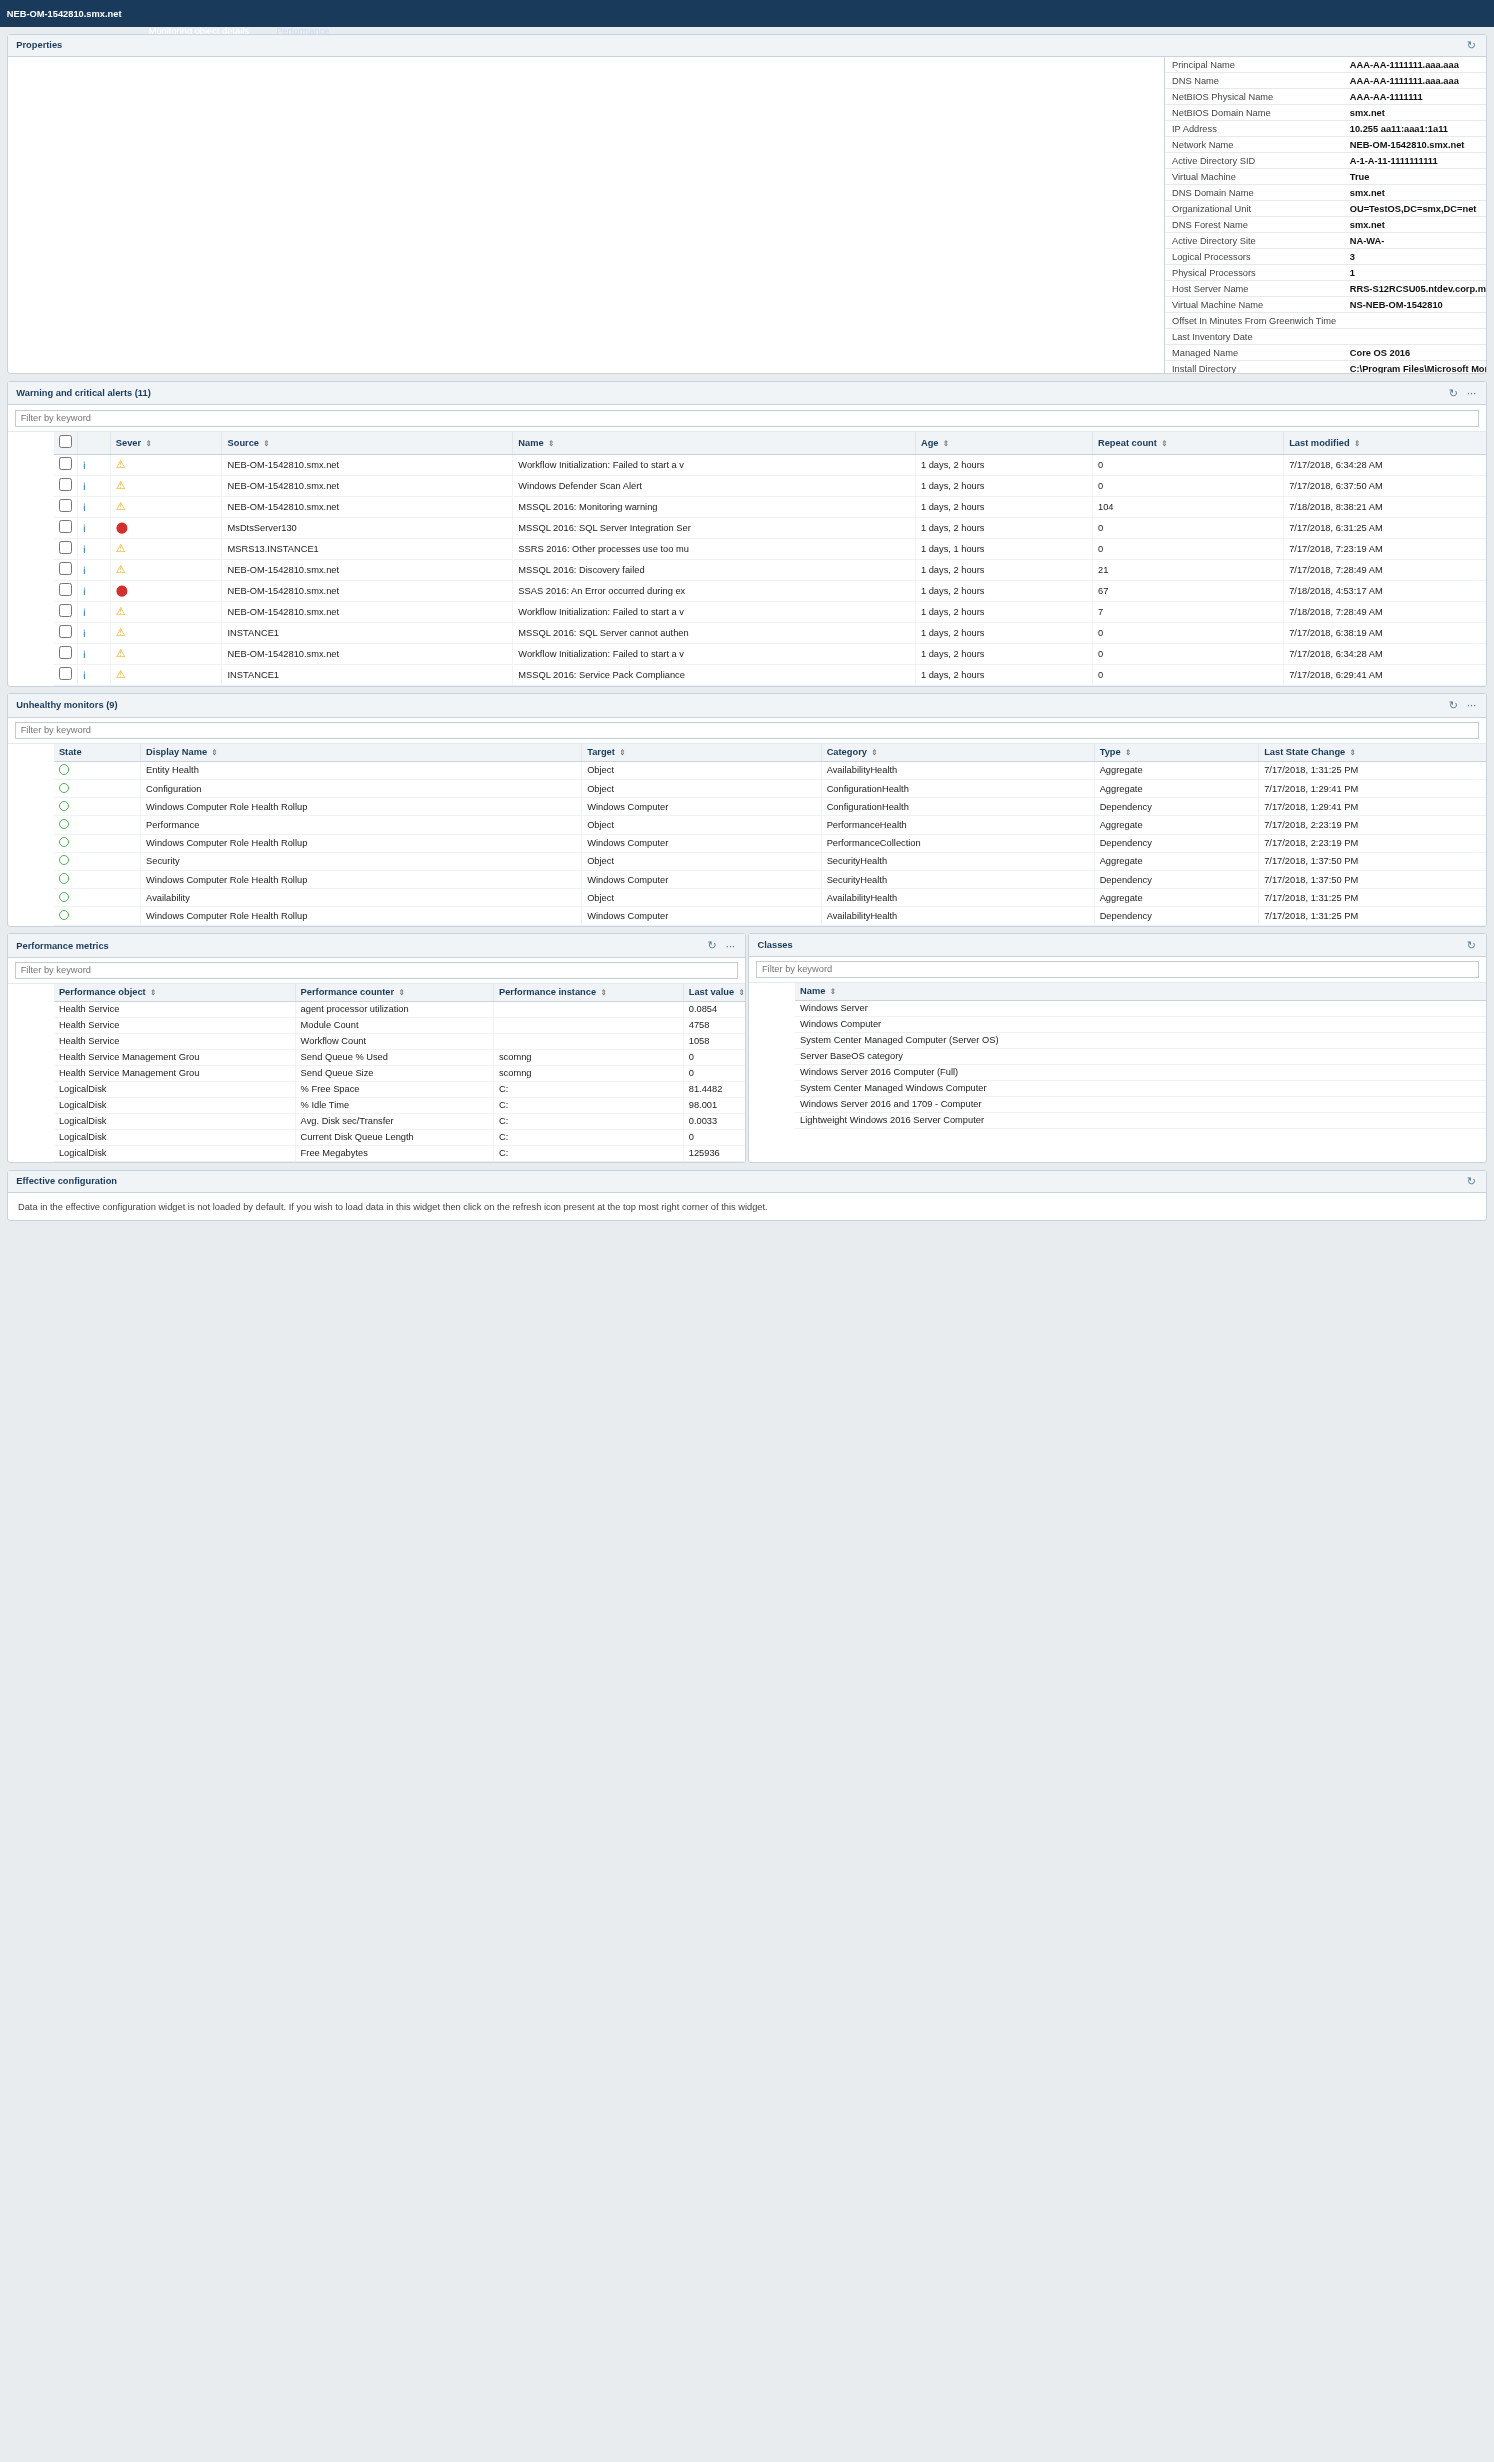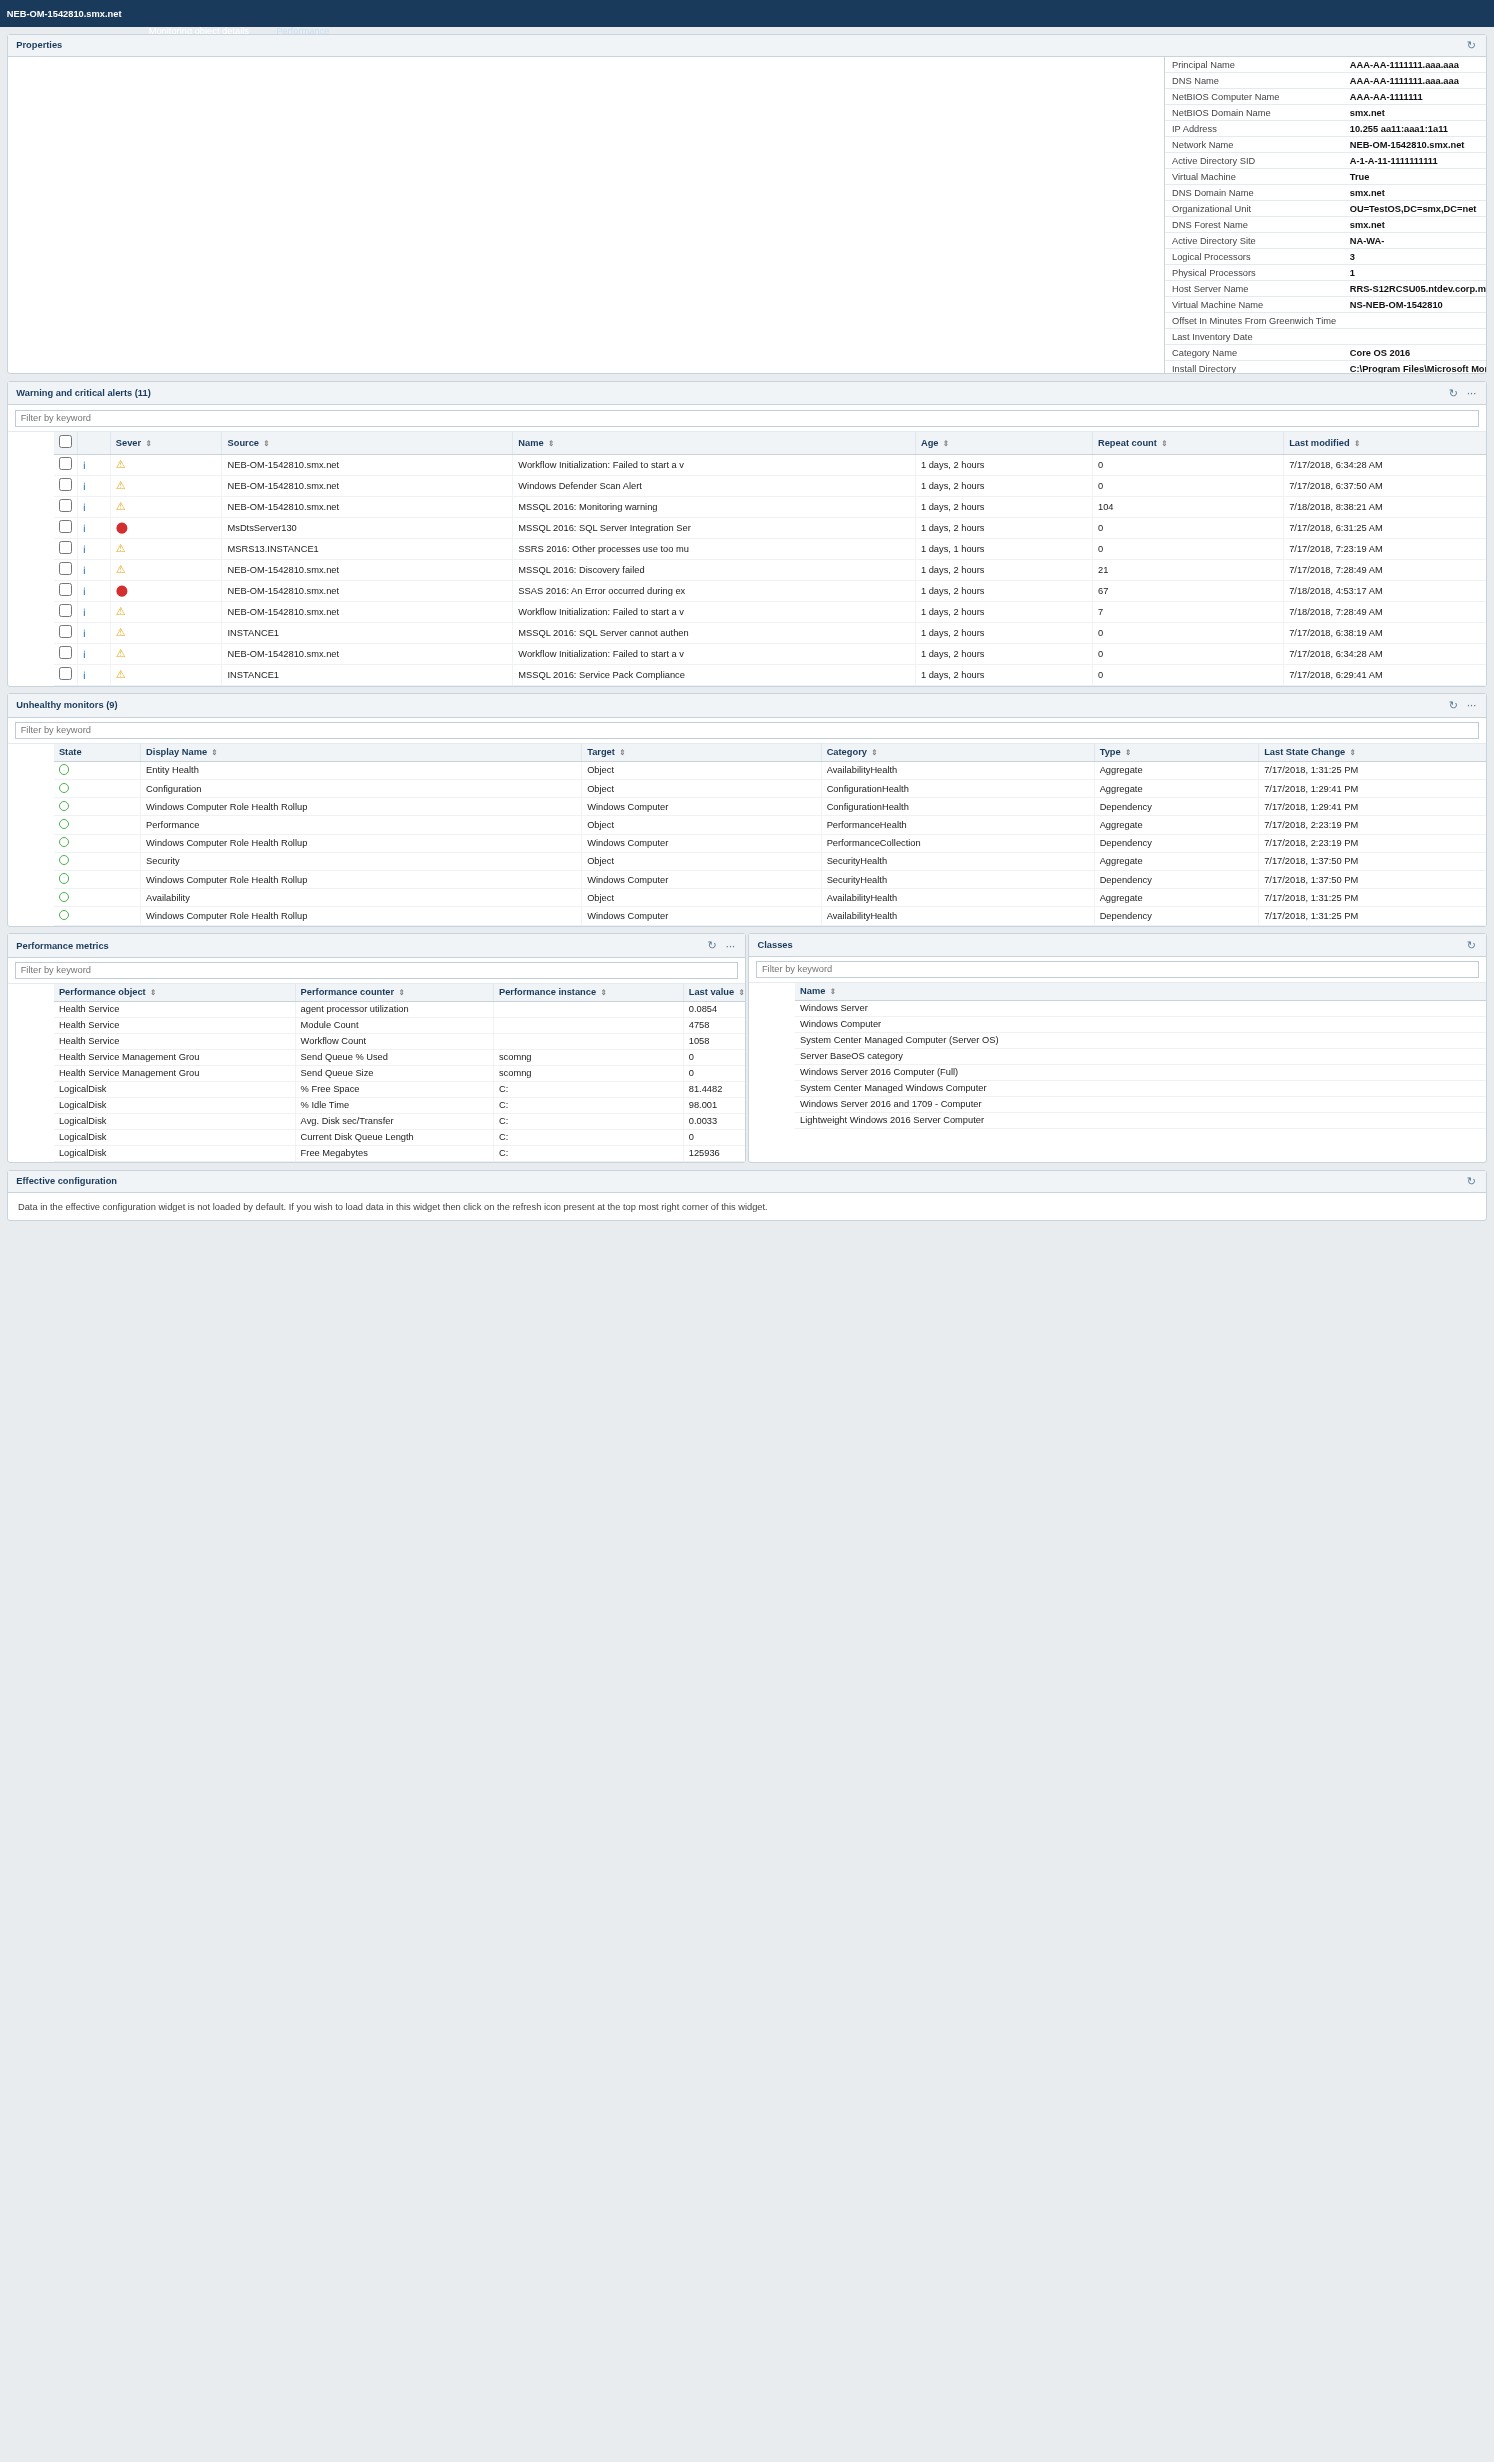--- a/index.html
+++ b/index.html
@@ -212,21 +212,21 @@
           <tbody id="prop-tbody">
               <tr>
                 <td>Principal Name</td>
                 <td><strong>AAA-AA-1111111.aaa.aaa</strong></td>
               </tr>
               <tr>
                 <td>DNS Name</td>
                 <td><strong>AAA-AA-1111111.aaa.aaa</strong></td>
               </tr>
               <tr>
-                <td>NetBIOS Computer Name</td>
+                <td>NetBIOS Physical Name</td>
                 <td><strong>AAA-AA-1111111</strong></td>
               </tr>
               <tr>
                 <td>NetBIOS Domain Name</td>
                 <td><strong>smx.net</strong></td>
               </tr>
               <tr>
                 <td>IP Address</td>
                 <td><strong>10.255   aa11:aaa1:1a11</strong></td>
               </tr>
@@ -276,21 +276,21 @@
               </tr>
               <tr>
                 <td>Offset In Minutes From Greenwich Time</td>
                 <td><strong></strong></td>
               </tr>
               <tr>
                 <td>Last Inventory Date</td>
                 <td><strong></strong></td>
               </tr>
               <tr>
-                <td>Category Name</td>
+                <td>Managed Name</td>
                 <td><strong>Core OS 2016</strong></td>
               </tr>
               <tr>
                 <td>Install Directory</td>
                 <td><strong>C:\Program Files\Microsoft Monitoring</strong></td>
               </tr>
               <tr>
                 <td>Install Type</td>
                 <td><strong>Full</strong></td>
               </tr>

